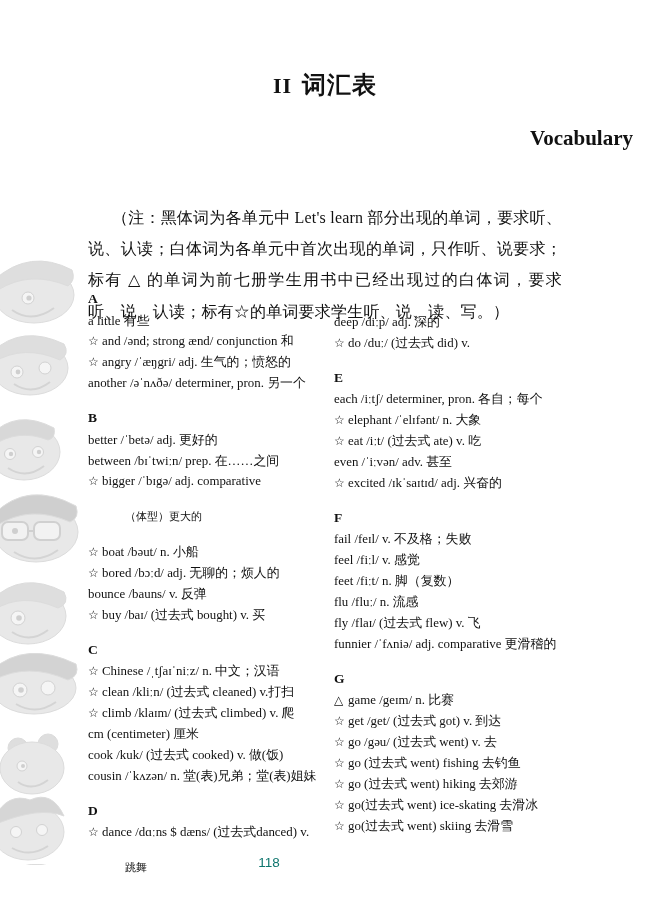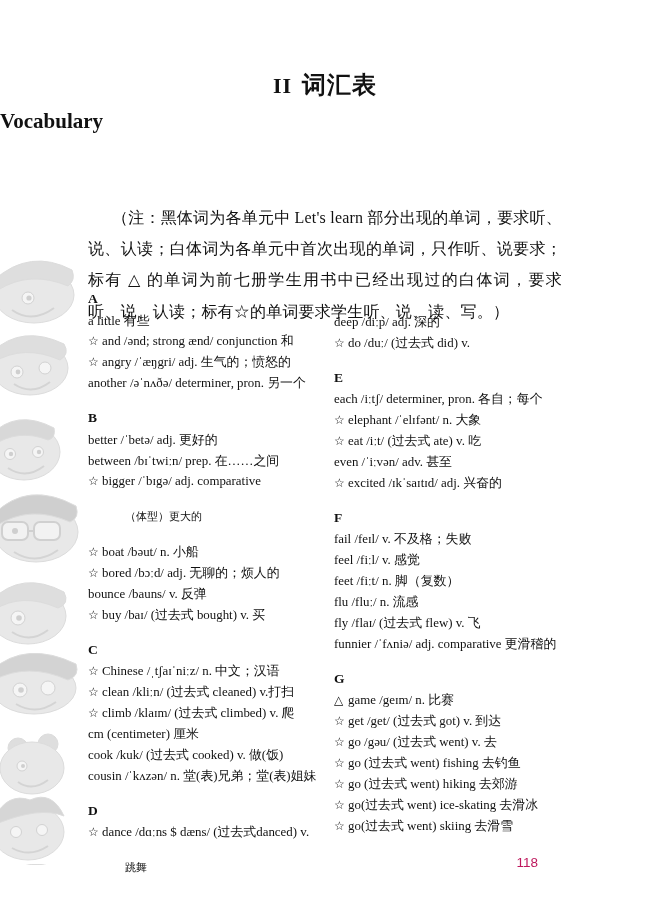--- a/index.html
+++ b/index.html
@@ -47,24 +47,24 @@
     margin: 0;
     padding-top: 72px;
     line-height: 1.1;
   }
   .title-cn .numeral {
     font-family: "Liberation Serif", serif;
     margin-right: 10px;
     font-size: 22px;
   }
   .title-en {
-    text-align: left;
+    text-align: right;
     font-weight: bold;
     font-size: 21px;
-    margin: 0;
+    margin: 17px;
     padding-top: 12px;
     line-height: 1.1;
   }
 
   
   .note {
     position: absolute;
     left: 88px;
     top: 186px;
     width: 474px;
@@ -116,24 +116,24 @@
     font-size: 12px;
   }
   .mark.empty { width: 0; }
 
   
   .pagenum {
     position: absolute;
     top: 855px;
     left: 0;
     width: 538px;
-    text-align: right;
+    text-align: center;
     font-family: "Liberation Sans", sans-serif;
     font-size: 13.5px;
-    color: #be185d;
+    color: #0f766e;
   }
 </style>
 </head>
 <body>
 
 <div id="watermark">
   <svg width="92" height="625" viewBox="0 0 92 625" xmlns="http://www.w3.org/2000/svg">
     <g fill="#e8e8e8" stroke="#dcdcdc" stroke-width="1">
 
       <ellipse cx="34" cy="55" rx="40" ry="28"></ellipse>

